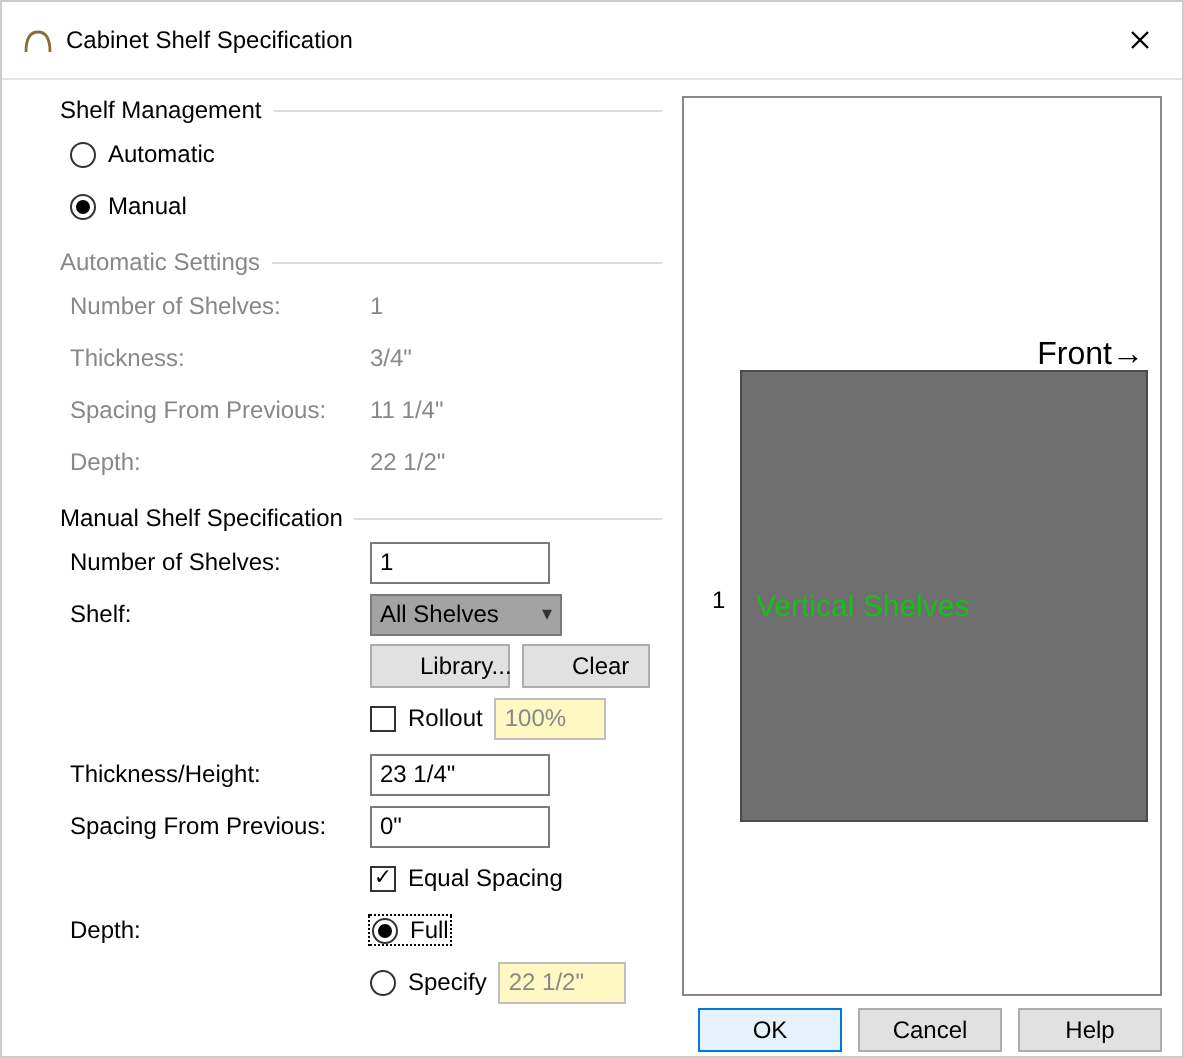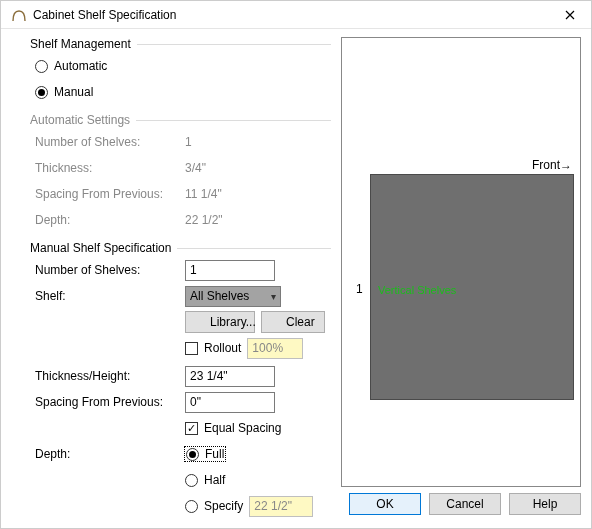--- a/index.html
+++ b/index.html
@@ -10,21 +10,21 @@
     background: #fff;
     color: #000;
     width: 592px;
     height: 529px;
     overflow: hidden;
     border: 1px solid #ccc;
   }
 
   
   .titlebar {
-    height: 28px;
+    height: 39px;
     display: flex;
     align-items: center;
     padding: 0 1px 0 10px;
     border-bottom: 1px solid #e5e5e5;
     justify-content: space-between;
   }
   .titlebar .app-icon {
     width: 16px; height: 16px;
     margin-right: 6px;
     display: flex; align-items: center; justify-content: center;
@@ -155,39 +155,39 @@
   .preview {
     flex: 1;
     border: 1px solid #888;
     background: #fff;
     position: relative;
     overflow: hidden;
   }
   .preview .front-lbl {
     position: absolute;
     top: 120px; right: 8px;
-    font-size: 12px;
+    font-size: 16px;
   }
   .preview .cabinet {
     position: absolute;
     left: 28px; top: 136px;
     right: 6px; height: 226px;
     background: #6f6f6f;
     border: 1px solid #4a4a4a;
   }
   .preview .idx {
     position: absolute;
     left: 14px; top: 244px;
     font-size: 12px;
   }
   .preview .greentext {
     position: absolute;
     left: 36px; top: 246px;
     color: #1bbd1b;
-    font-size: 11px;
+    font-size: 15px;
   }
   .bottom-right {
     display: flex;
     justify-content: flex-end;
     gap: 8px;
     padding-top: 6px;
   }
   .bottom-right button.btn { width: 72px; }
 </style>
 </head>
@@ -322,29 +322,20 @@
               <span class="dot"></span>
               <span>Full</span>
             </div>
           </div>
         </div>
         <div class="row">
           <span class="lbl"></span>
           <div class="ctrls">
             <div class="radio">
               <span class="dot"></span>
-              <span>Half</span>
-            </div>
-          </div>
-        </div>
-        <div class="row">
-          <span class="lbl"></span>
-          <div class="ctrls">
-            <div class="radio">
-              <span class="dot"></span>
               <span>Specify</span>
             </div>
             <input class="text" style="width: 64px;" disabled="" value="22 1/2&quot;">
           </div>
         </div>
       </div>
     </div>
 
   </div>
 

